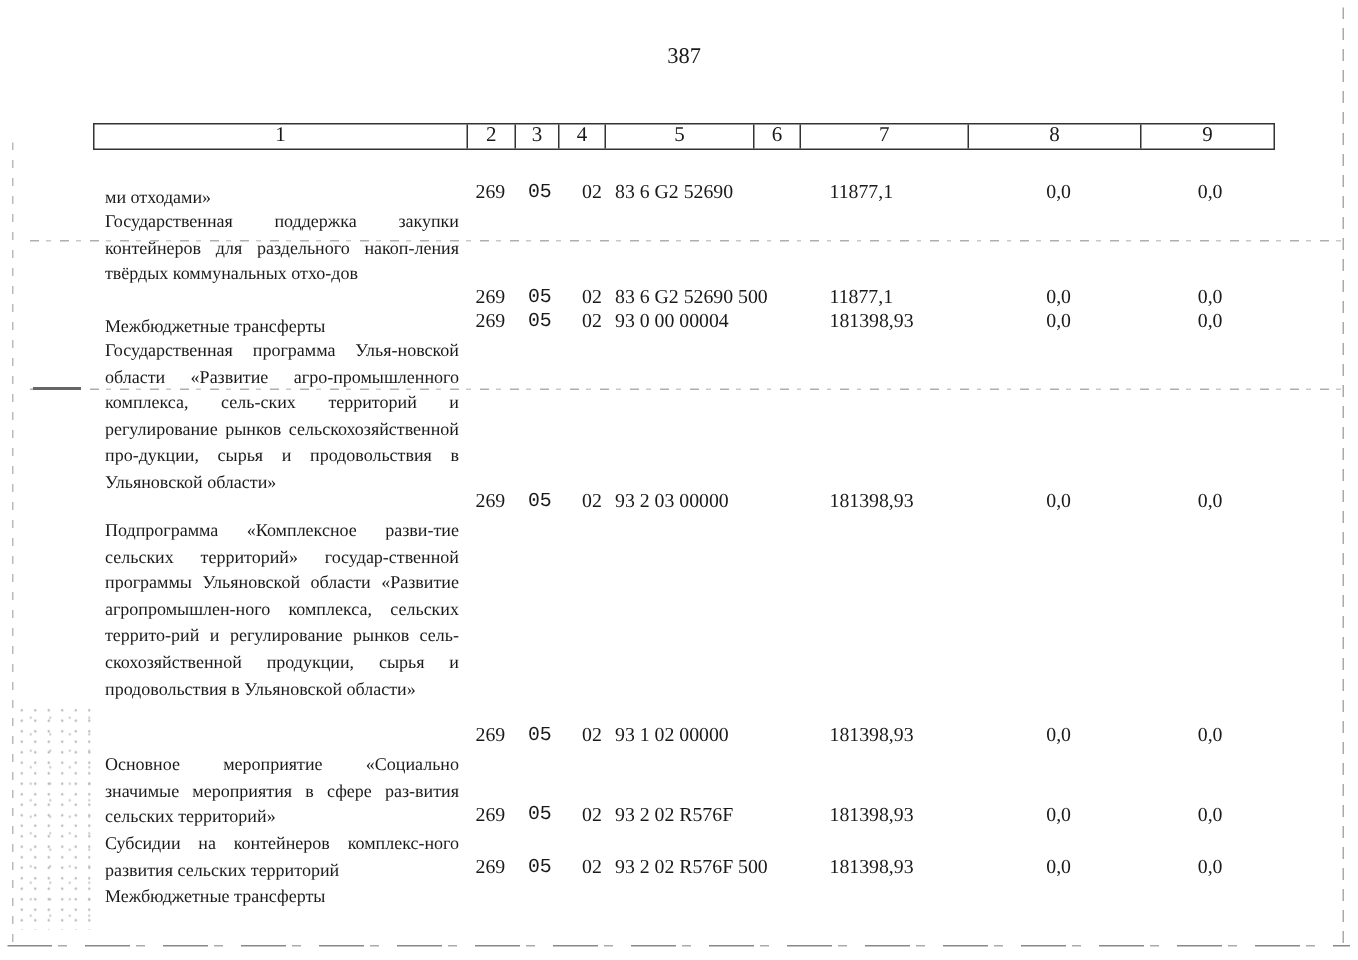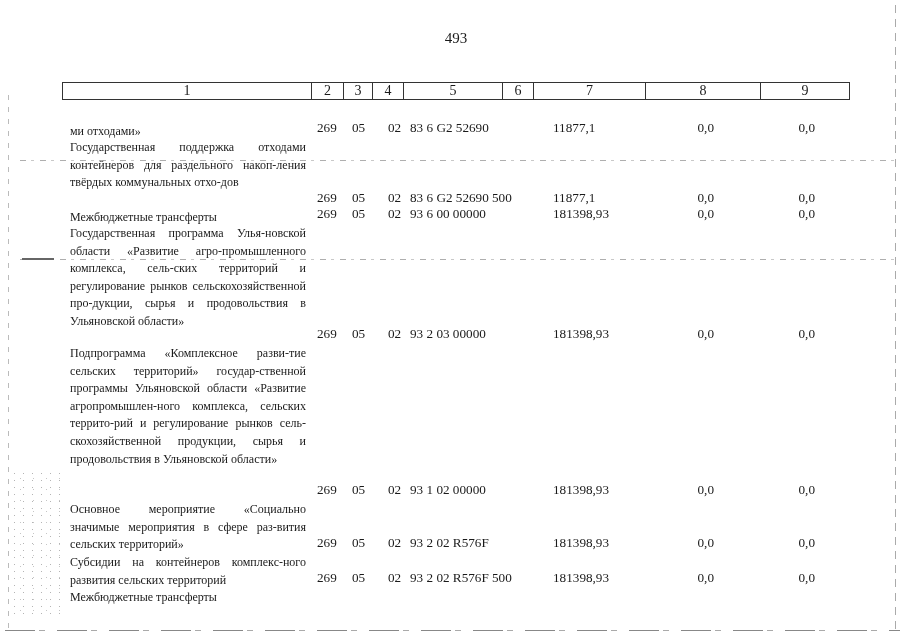--- a/index.html
+++ b/index.html
@@ -67,21 +67,21 @@
     }
     .cv {
       position: absolute;
       top: 0;
       font-family: "Liberation Serif", serif;
       font-size: 13.2px;
       line-height: 17.6px;
       white-space: nowrap;
     }
     .c2 { left: 317px; }
-    .c3 { left: 352px; }
+    .c3 { left: 352px; font-family: Liberation Mono, monospace; }
     .c4 { left: 388px; }
     .c5 { left: 410px; }
     .c6 { left: 492px; }
     .c7 { left: 553px; width: 70px; text-align: left; }
     .c8 { left: 680px; width: 34px; text-align: right; }
     .c9 { left: 781px; width: 34px; text-align: right; }
 
     
     .scanline {
       position: absolute;
@@ -133,40 +133,40 @@
       width: 32px;
       height: 2px;
       background: #666;
     }
   </style>
 </head>
 <body>
 
 <div>
 
-  <div class="page-number">493</div>
+  <div class="page-number">387</div>
 
   <div class="hdr">
     <div class="hc first" style="left:0;width:248px;">1</div>
     <div class="hc" style="left:248px;width:32px;">2</div>
     <div class="hc" style="left:280px;width:29px;">3</div>
     <div class="hc" style="left:309px;width:31px;">4</div>
     <div class="hc" style="left:340px;width:99px;">5</div>
     <div class="hc" style="left:439px;width:31px;">6</div>
     <div class="hc" style="left:470px;width:112px;">7</div>
     <div class="hc" style="left:582px;width:115px;">8</div>
     <div class="hc" style="left:697px;width:89px;">9</div>
   </div>
 
   <div class="row" style="top:103px;">
     <div class="c1">ми отходами»</div>
   </div>
 
   <div class="row" style="top:119px;">
-    <div class="c1">Государственная поддержка отходами контейнеров для раздельного накоп-ления твёрдых коммунальных отхо-дов</div>
+    <div class="c1">Государственная поддержка закупки контейнеров для раздельного накоп-ления твёрдых коммунальных отхо-дов</div>
     <div class="cv c2">269</div>
     <div class="cv c3">05</div>
     <div class="cv c4">02</div>
     <div class="cv c5">83 6 G2 52690</div>
     <div class="cv c6"></div>
     <div class="cv c7">11877,1</div>
     <div class="cv c8">0,0</div>
     <div class="cv c9">0,0</div>
   </div>
 
@@ -180,21 +180,21 @@
     <div class="cv c7">11877,1</div>
     <div class="cv c8">0,0</div>
     <div class="cv c9">0,0</div>
   </div>
 
   <div class="row" style="top:205px;">
     <div class="c1">Государственная программа Улья-новской области «Развитие агро-промышленного комплекса, сель-ских территорий и регулирование рынков сельскохозяйственной про-дукции, сырья и продовольствия в Ульяновской области»</div>
     <div class="cv c2">269</div>
     <div class="cv c3">05</div>
     <div class="cv c4">02</div>
-    <div class="cv c5">93 6 00 00000</div>
+    <div class="cv c5">93 0 00 00004</div>
     <div class="cv c6"></div>
     <div class="cv c7">181398,93</div>
     <div class="cv c8">0,0</div>
     <div class="cv c9">0,0</div>
   </div>
 
   <div class="row" style="top:325px;">
     <div class="c1">Подпрограмма «Комплексное разви-тие сельских территорий» государ-ственной программы Ульяновской области «Развитие агропромышлен-ного комплекса, сельских террито-рий и регулирование рынков сель-скохозяйственной продукции, сырья и продовольствия в Ульяновской области»</div>
     <div class="cv c2">269</div>
     <div class="cv c3">05</div>

